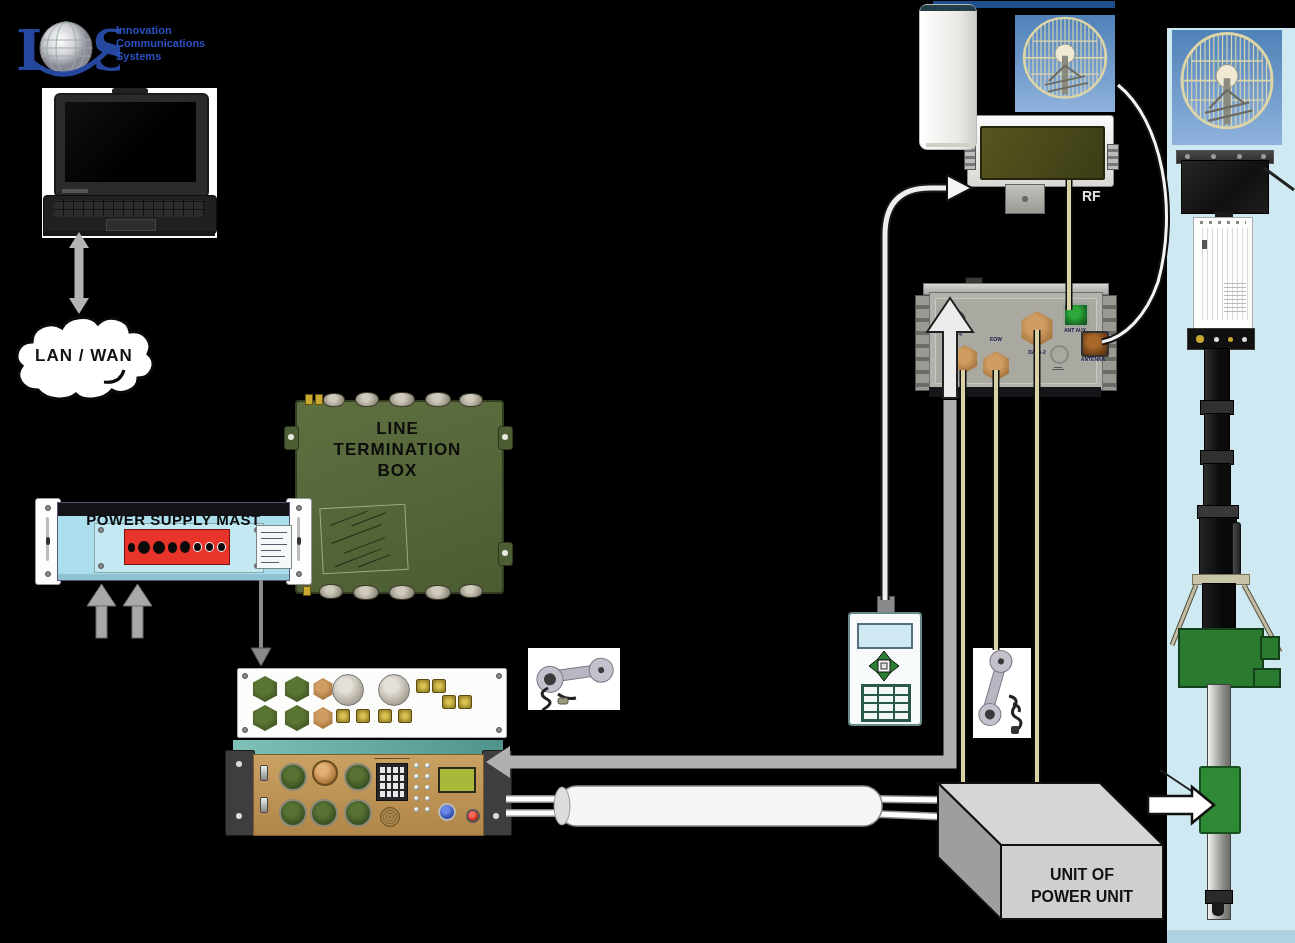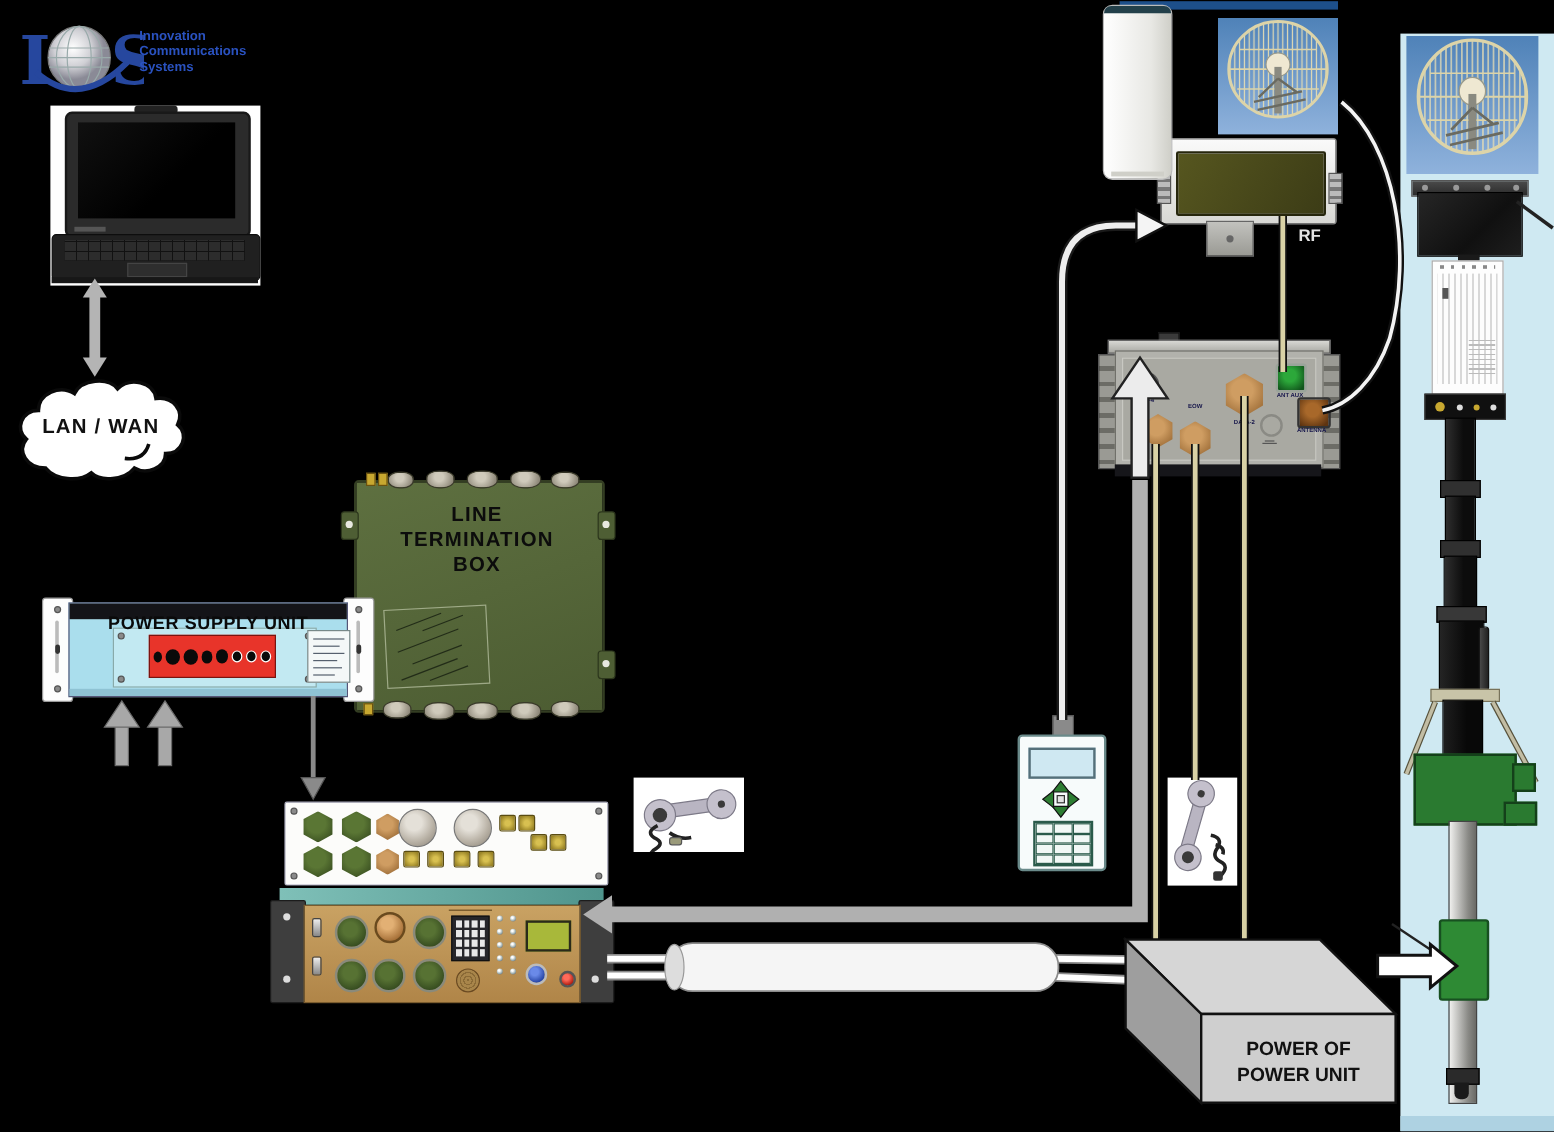--- a/index.html
+++ b/index.html
@@ -154,21 +154,21 @@
         <span class="psu-dot" style="width:7px;height:8px;border:1px solid #fff;"></span>
       </div>
       <div class="abs" style="left:198px;top:22px;width:34px;height:42px;background:#f4f8f8;border:1px solid #788;">
         <div class="abs line-row" style="left:4px;top:6px;width:26px;"></div>
         <div class="abs line-row" style="left:4px;top:12px;width:22px;"></div>
         <div class="abs line-row" style="left:4px;top:18px;width:26px;"></div>
         <div class="abs line-row" style="left:4px;top:24px;width:20px;"></div>
         <div class="abs line-row" style="left:4px;top:30px;width:24px;"></div>
         <div class="abs line-row" style="left:4px;top:36px;width:18px;"></div>
       </div>
-      <div class="abs" style="left:0;top:8px;width:231px;text-align:center;font-size:15px;font-weight:bold;color:#0a0a0a;letter-spacing:.5px;">POWER SUPPLY UNIT</div>
+      <div class="abs" style="left:0;top:8px;width:231px;text-align:center;font-size:15px;font-weight:bold;color:#0a0a0a;letter-spacing:.5px;">POWER SUPPLY MAST</div>
     </div>
   </div>
 
   <div class="abs" style="left:237px;top:668px;width:268px;height:68px;background:#fcfcfa;border:1px solid #aab;border-radius:2px;">
     <div class="abs screw" style="left:4px;top:4px;"></div>
       <div class="abs screw" style="left:258px;top:4px;"></div>
     <div class="abs screw" style="left:4px;top:58px;"></div>
       <div class="abs screw" style="left:258px;top:58px;"></div>
     <div class="abs hexg" style="left:13px;top:7px;width:28px;height:26px;"></div>
     <div class="abs hexg" style="left:45px;top:7px;width:28px;height:26px;"></div>
@@ -488,21 +488,21 @@
       <ellipse cx="562" cy="806" rx="8" ry="19" fill="#ddd" stroke="#999"></ellipse>
     </g>
   </svg>
 
   <svg class="abs" style="left:0;top:0;" width="1295" height="943">
     <polygon points="938,783 1100,783 1163,845 1001,845" fill="#d6d6d6" stroke="#111" stroke-width="2"></polygon>
     <polygon points="938,783 1001,845 1001,919 938,857" fill="#9e9e9e" stroke="#111" stroke-width="2"></polygon>
     <polygon points="1001,845 1163,845 1163,919 1001,919" fill="#cfcfcf" stroke="#111" stroke-width="2"></polygon>
   </svg>
   <div class="abs" style="left:1001px;top:864px;width:162px;text-align:center;font-size:16px;font-weight:bold;color:#111;line-height:22px;">
-    <div>POWER OF</div>
+    <div>UNIT OF</div>
     <div>POWER UNIT</div>
   </div>
 
   <svg class="abs" style="left:0;top:0;" width="1295" height="943">
     <path d="M 1118 85 C 1162 120 1178 210 1158 282 C 1146 317 1124 338 1102 342" stroke="#111" stroke-width="7" fill="none"></path>
     <path d="M 1118 85 C 1162 120 1178 210 1158 282 C 1146 317 1124 338 1102 342" stroke="#f4f4f4" stroke-width="3" fill="none"></path>
     <line x1="1160" y1="770" x2="1196" y2="794" stroke="#222" stroke-width="2"></line>
     <path d="M 1148 796 L 1192 796 L 1192 787 L 1214 805 L 1192 823 L 1192 814 L 1148 814 Z" fill="#ffffff" stroke="#111" stroke-width="2.5"></path>
   </svg>
 

